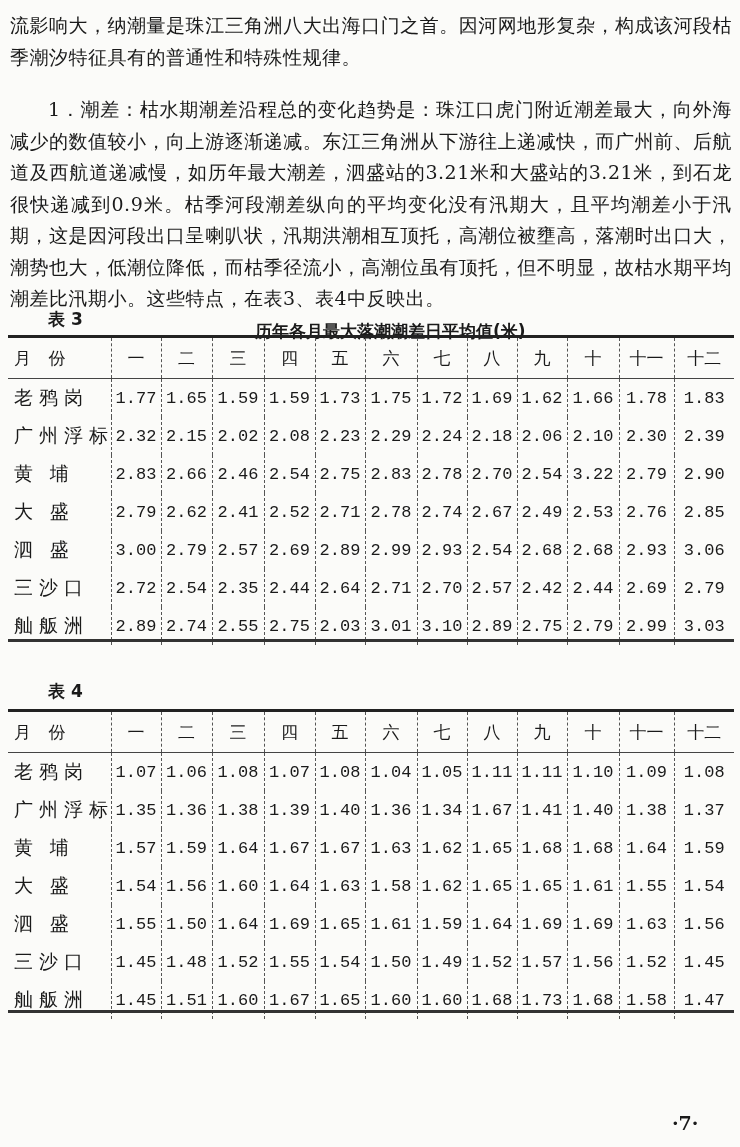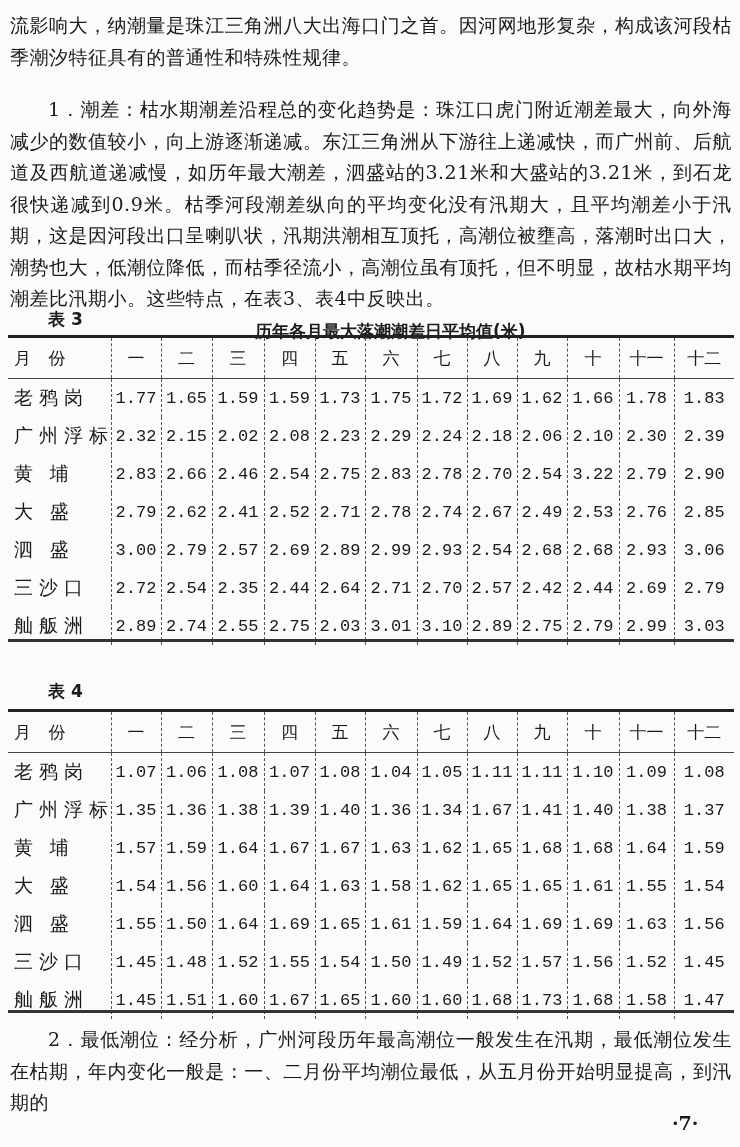--- a/index.html
+++ b/index.html
@@ -332,16 +332,15 @@
           <td>1.68</td>
           <td>1.73</td>
           <td>1.68</td>
           <td>1.58</td>
           <td>1.47</td>
         </tr>
       </tbody>
   </table>
   <div class="rule-bot" style="top:1010px;"></div>
 
-  <div class="para indent" style="top:1024px;">2．最低潮位：经分析，广州河段历年最高潮位一般发生在汛期，最低潮位发生在枯期，年内变化一般是：一、二月份平均潮位最低，从五月份开始明显提高，到汛期的</div>
 
   <div class="pagenum">·7·</div>
 </div>
 
 </body></html>

